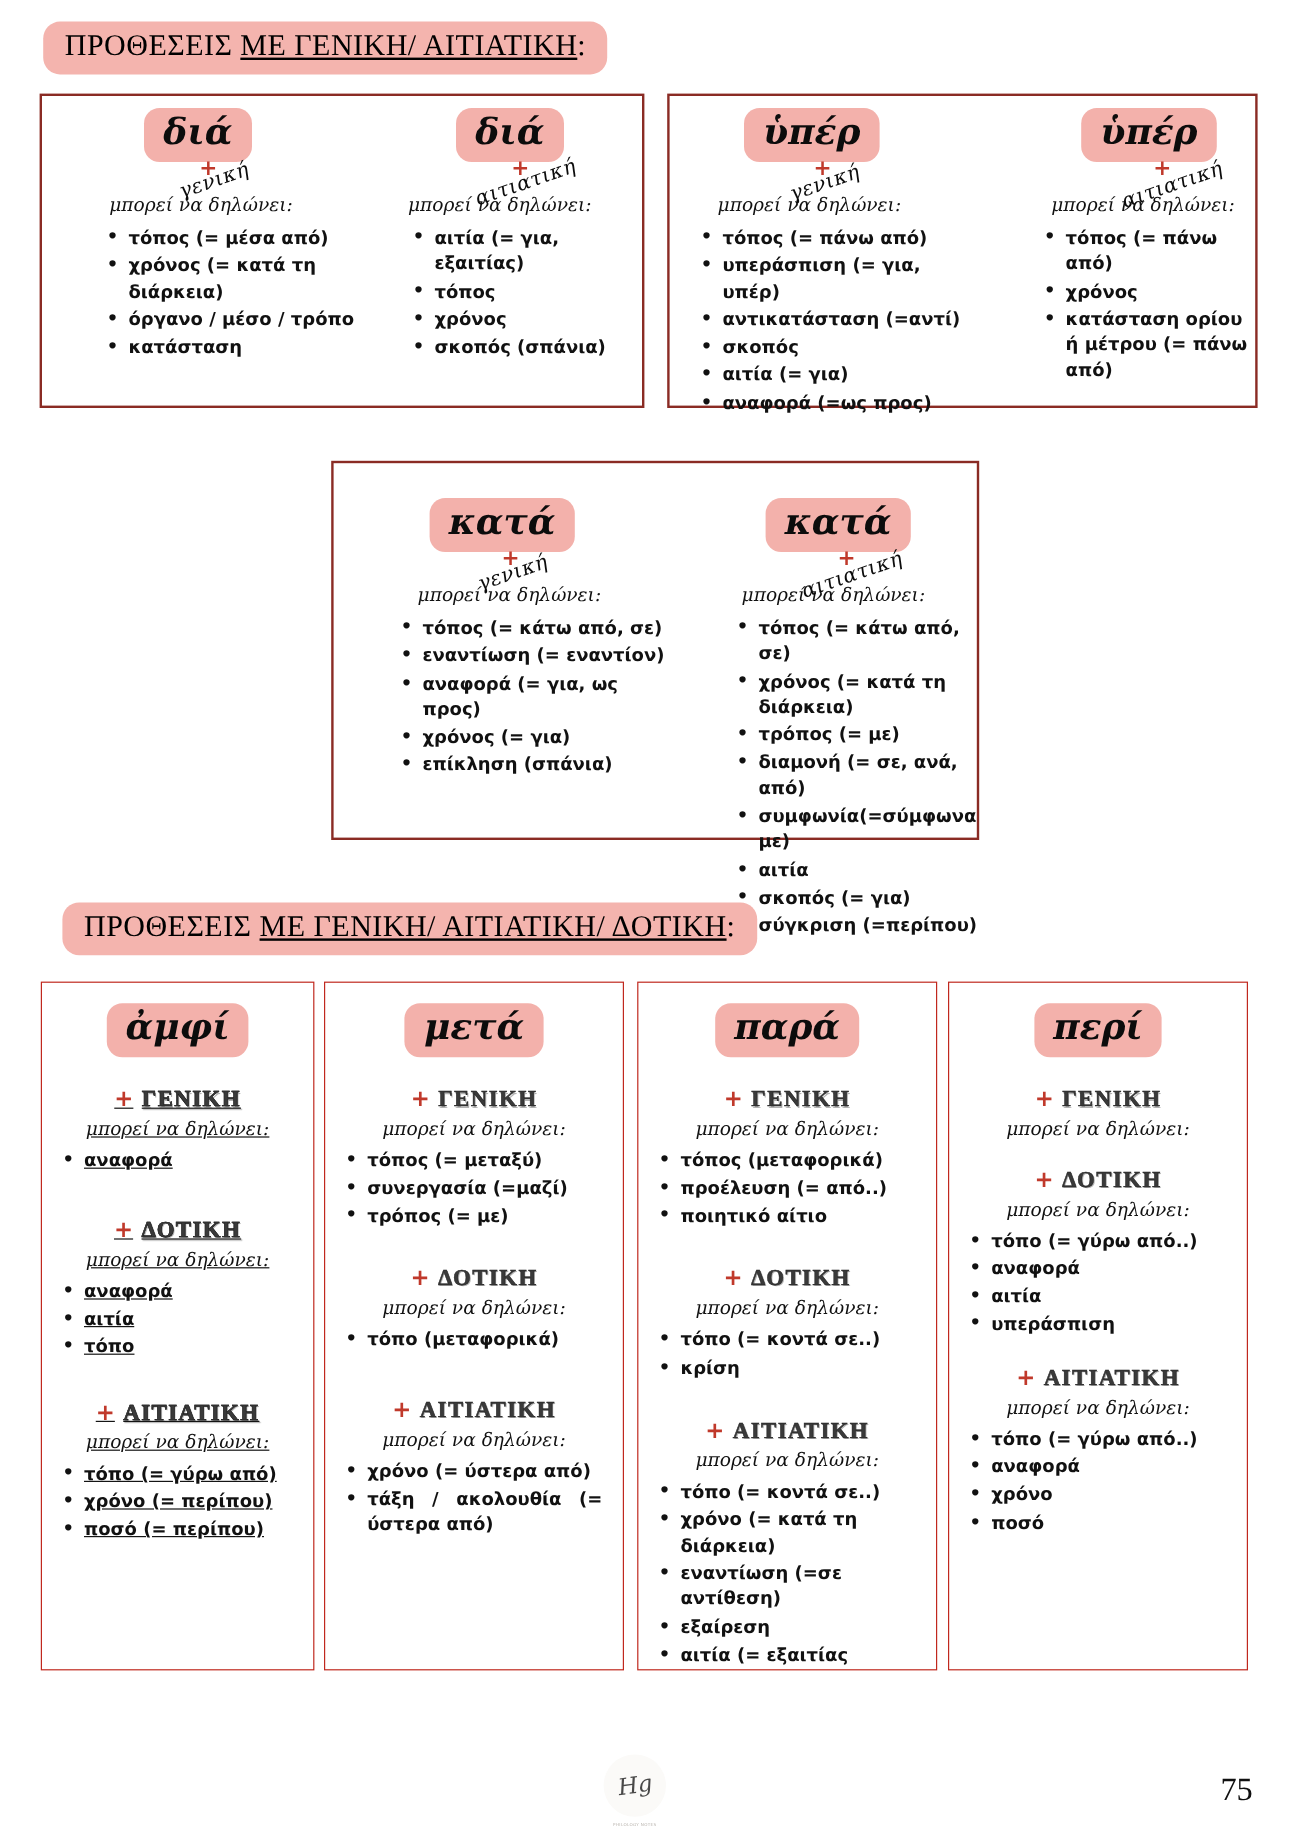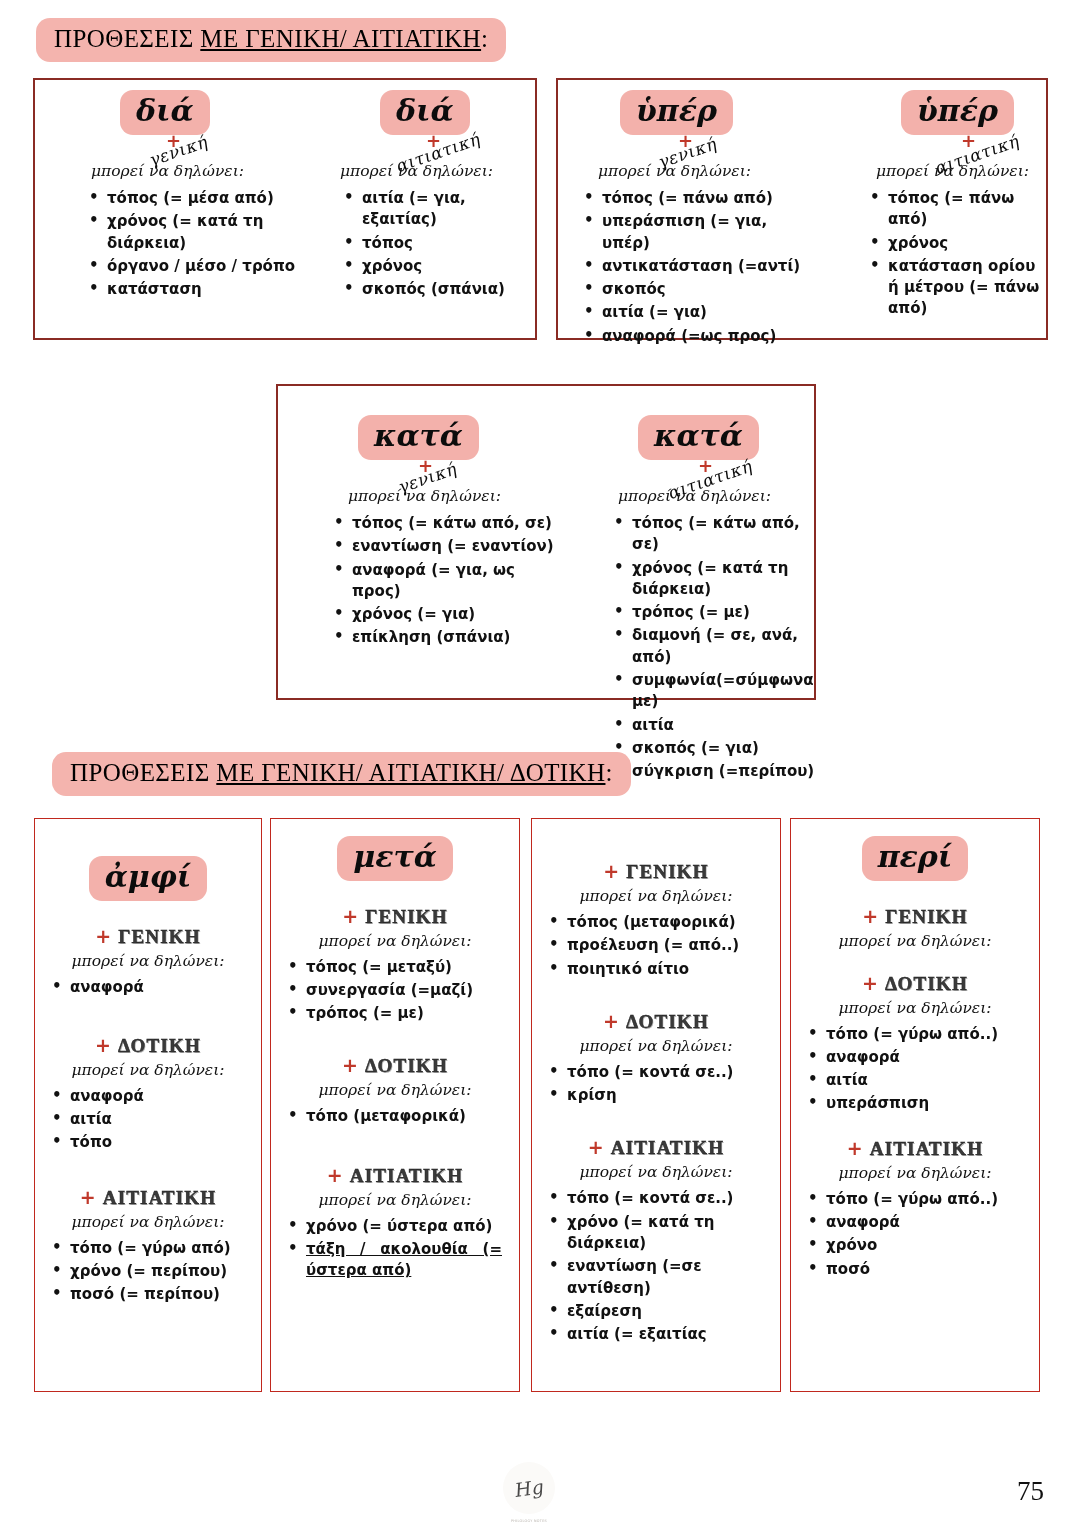--- a/index.html
+++ b/index.html
@@ -114,21 +114,20 @@
     content: "\2022";
     position: absolute;
     left: 4px;
     top: -1px;
     font-size: 15px;
     color: #111111;
   }
   ul.meanings li.justify {
     text-align: justify;
     padding-right: 4px;
-    text-decoration: underline;
   }
 
   
   .case-head {
     font-family: "Liberation Serif", "DejaVu Serif", serif;
     font-weight: bold;
     font-size: 19px;
     letter-spacing: 1.2px;
     color: #3a3a3a;
     white-space: nowrap;
@@ -298,21 +297,21 @@
     <li>σύγκριση (=περίπου)</li>
   </ul>
 </div>
 
 <div class="section-heading" style="left:52px; top:752px;">
   <span>ΠΡΟΘΕΣΕΙΣ </span><span class="u">ΜΕ ΓΕΝΙΚΗ/ ΑΙΤΙΑΤΙΚΗ/ ΔΟΤΙΚΗ</span><span>:</span>
 </div>
 
 <div class="frame thin" style="left:34px; top:818px; width:228px; height:574px;"></div>
 
-<div class="cell" style="left:48px; top:856px; width:200px;">
+<div class="cell" style="left:48px; top:836px; width:200px;text-decoration:underline;">
   <div style="text-align:center;">
     <span class="chip" style="position:relative; display:inline-block;">ἀμφί</span>
   </div>
 
   <div class="bottom-block" style="margin-top:24px;">
     <div class="case-head" style="text-align:center;">
       <span class="plus">+</span><span>ΓΕΝΙΚΗ</span>
     </div>
     <div class="mporei" style="text-align:center;">μπορεί να δηλώνει:</div>
     <ul class="meanings">
@@ -382,20 +381,23 @@
     <ul class="meanings">
       <li>χρόνο (= ύστερα από)</li>
       <li class="justify">τάξη / ακολουθία (= ύστερα από)</li>
     </ul>
   </div>
 </div>
 
 <div class="frame thin" style="left:531px; top:818px; width:250px; height:574px;"></div>
 
 <div class="cell" style="left:545px; top:836px; width:222px;">
+  <div style="text-align:center;">
+    <span class="chip" style="position:relative; display:inline-block;">παρά</span>
+  </div>
 
   <div class="bottom-block" style="margin-top:24px;">
     <div class="case-head" style="text-align:center;">
       <span class="plus">+</span><span>ΓΕΝΙΚΗ</span>
     </div>
     <div class="mporei" style="text-align:center;">μπορεί να δηλώνει:</div>
     <ul class="meanings">
       <li>τόπος (μεταφορικά)</li>
       <li>προέλευση (= από..)</li>
       <li>ποιητικό αίτιο</li>

